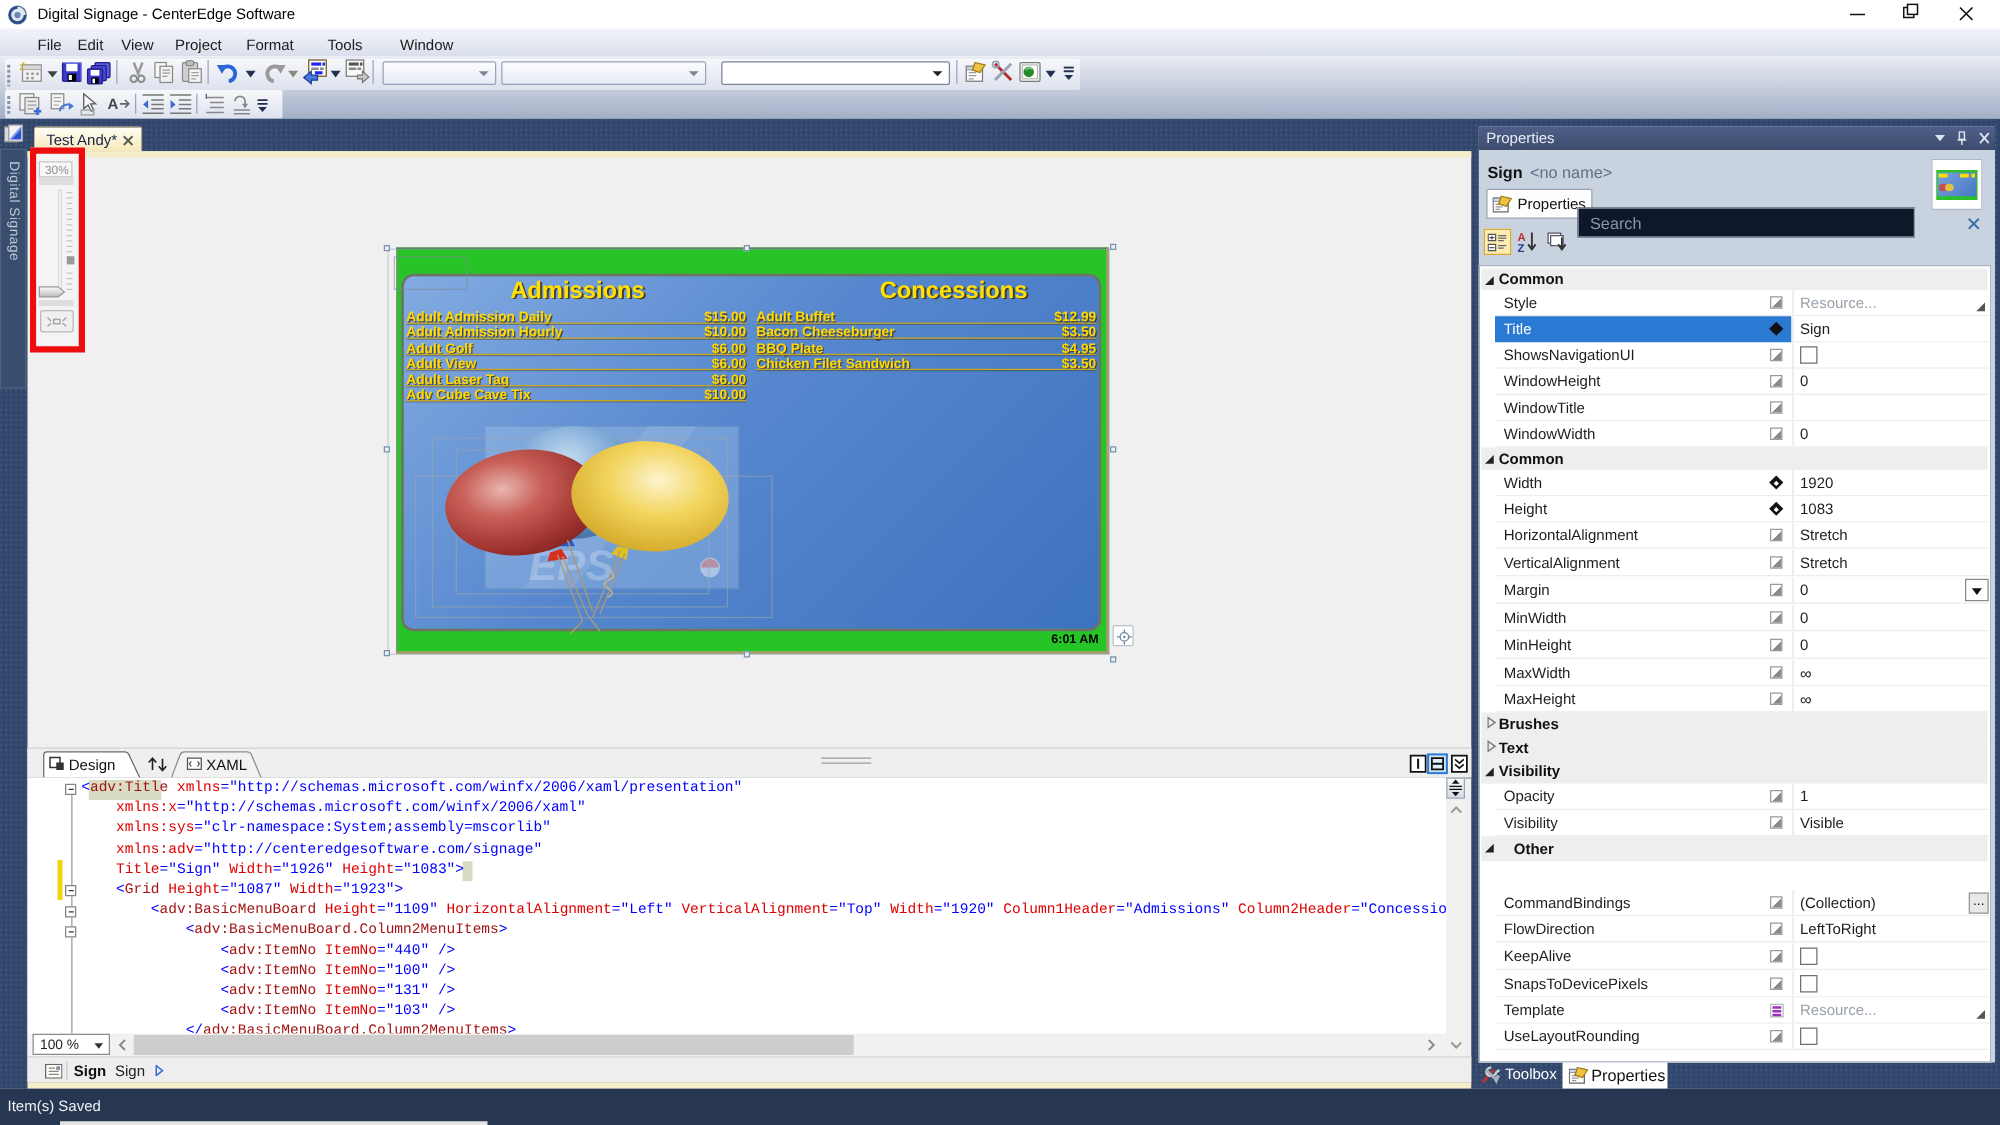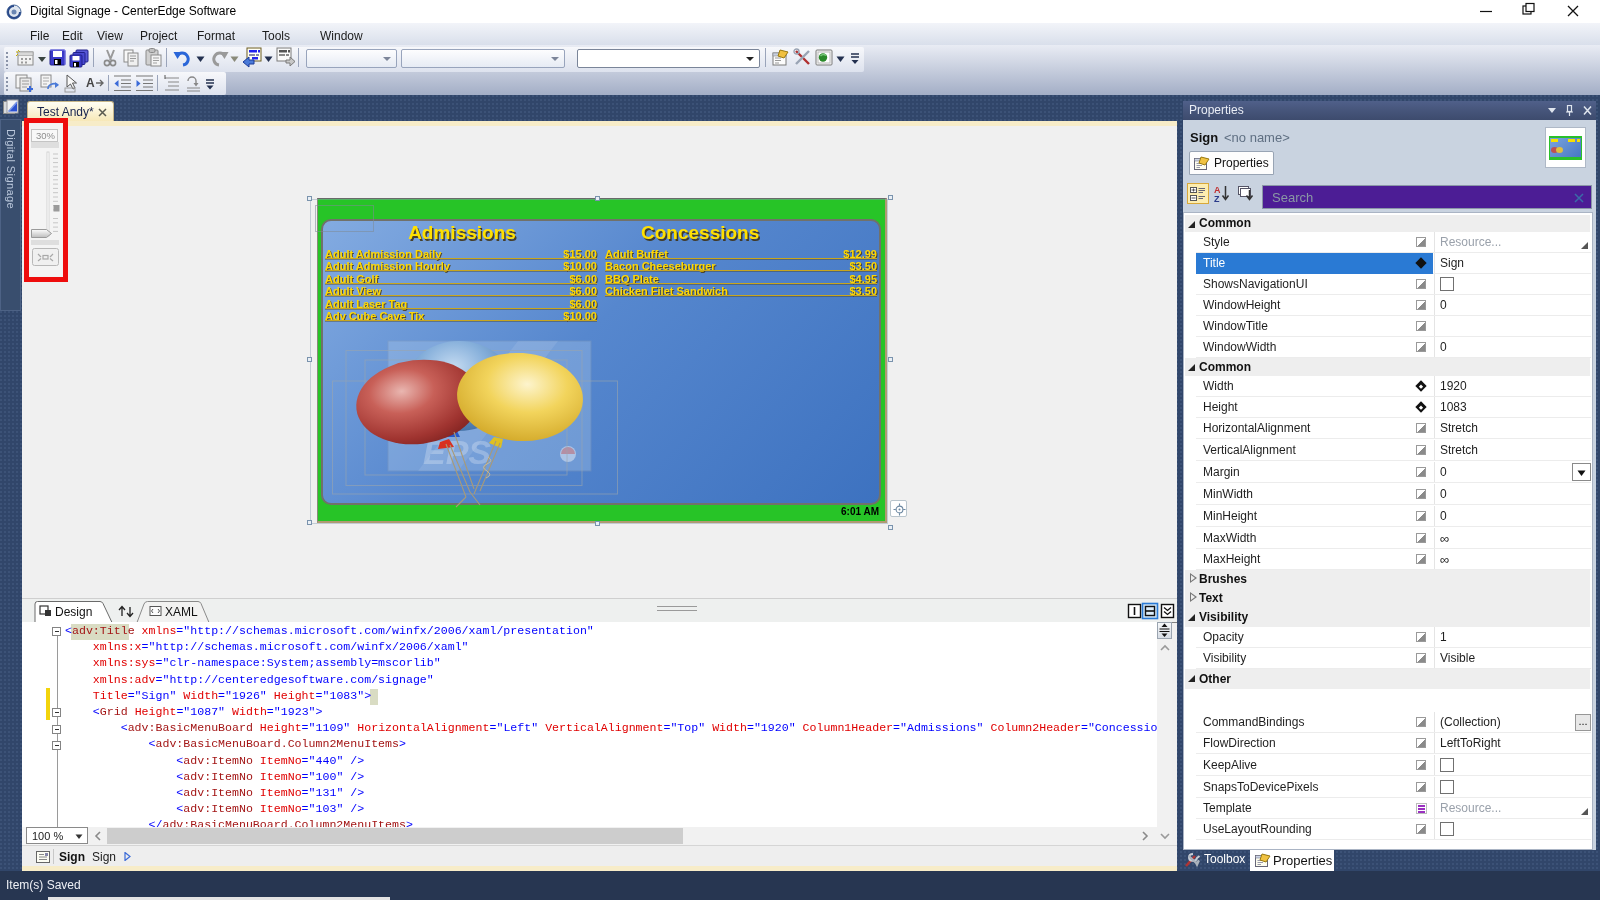--- a/index.html
+++ b/index.html
@@ -295,21 +295,21 @@
       </svg>
   </div>
 
   <div id="docwin" class="abs"></div>
   <div id="creamtop" class="abs"></div>
 
   <div id="sign" class="abs">
     <div id="bluepanel"></div>
     <div id="signcontent">
       <div class="bhdr" style="left:44px;top:23px;width:200px;text-align:center">Admissions</div>
-      <div class="bhdr" style="left:323px;top:23px;width:200px;text-align:left">Concessions</div>
+      <div class="bhdr" style="left:304px;top:23px;width:200px;text-align:right">Concessions</div>
       <div class="mrow" style="left:7px;top:49px;width:272px">
           <span class="ml">Adult Admission Daily</span>
           <span class="mr">$15.00</span>
         </div>
       <div class="mline" style="left:7px;top:59px;width:272px"></div>
       <div class="mrow" style="left:7px;top:61.4px;width:272px">
           <span class="ml">Adult Admission Hourly</span>
           <span class="mr">$10.00</span>
         </div>
       <div class="mline" style="left:7px;top:71.4px;width:272px"></div>
@@ -589,21 +589,21 @@
         <path d="M12.5 2 V14 M9.5 11.5 L12.5 15.5 L15.5 11.5" fill="none" stroke="#333" stroke-width="1.5"></path>
       </svg>
     </div>
     <div class="abs" style="left:52px;top:82px;width:22px;height:21px">
       <svg class="abs" style="left:2px;top:2px" width="18" height="17" viewBox="0 0 18 17">
         <rect x="1.5" y="1.5" width="10" height="8" fill="#fff" stroke="#556"></rect>
         <rect x="3.5" y="3.5" width="10" height="8" fill="#fff" stroke="#556"></rect>
         <path d="M12.5 5 V13 M9.5 10.5 L12.5 14.5 L15.5 10.5" fill="none" stroke="#333" stroke-width="1.5"></path>
       </svg>
     </div>
-    <div class="abs" style="left:79px;top:84px;width:330px;height:24px;background:#4c1d95;border:1px solid #8a97a7">
+    <div class="abs" style="left:79px;top:65px;width:270px;height:24px;background:#0f172a;border:1px solid #8a97a7">
       <span class="abs" style="left:9px;top:4px;font-size:13px;color:#8a97a5">Search</span>
       <svg class="abs" style="left:311px;top:7px" width="10" height="10" viewBox="0 0 10 10">
           <path d="M1 1 L9 9 M9 1 L1 9" stroke="#3a6ca8" stroke-width="1.5"></path>
         </svg>
     </div>
     <div id="propgrid">
       <div class="cathdr" style="top:2px;height:17px">
           <span class="ctri"></span>
           <span style="position:absolute;left:14px;top:1px">Common</span>
         </div>
@@ -730,21 +730,21 @@
           <span class="pval">1</span>
         </div>
       <div class="prow" style="top:435px">
           <span class="pname">Visibility</span>
           <span class="vline"></span>
           <div class="pmark"></div>
           <span class="pval">Visible</span>
         </div>
       <div class="cathdr" style="top:456px;height:20px">
           <span class="ctri"></span>
-          <span style="position:absolute;left:14px;top:3px">Other</span>
+          <span style="position:absolute;left:26px;top:3px">Other</span>
         </div>
       <div class="prow" style="top:499px">
           <span class="pname">CommandBindings</span>
           <span class="vline"></span>
           <div class="pmark"></div>
           <span class="pval">(Collection)</span>
         <div class="abs" style="left:379px;top:2px;width:16px;height:17px;background:#e8e8e8;border:1px solid #979797;font-size:11px;text-align:center;color:#111">...</div>
         </div>
       <div class="prow" style="top:520px">
           <span class="pname">FlowDirection</span>

